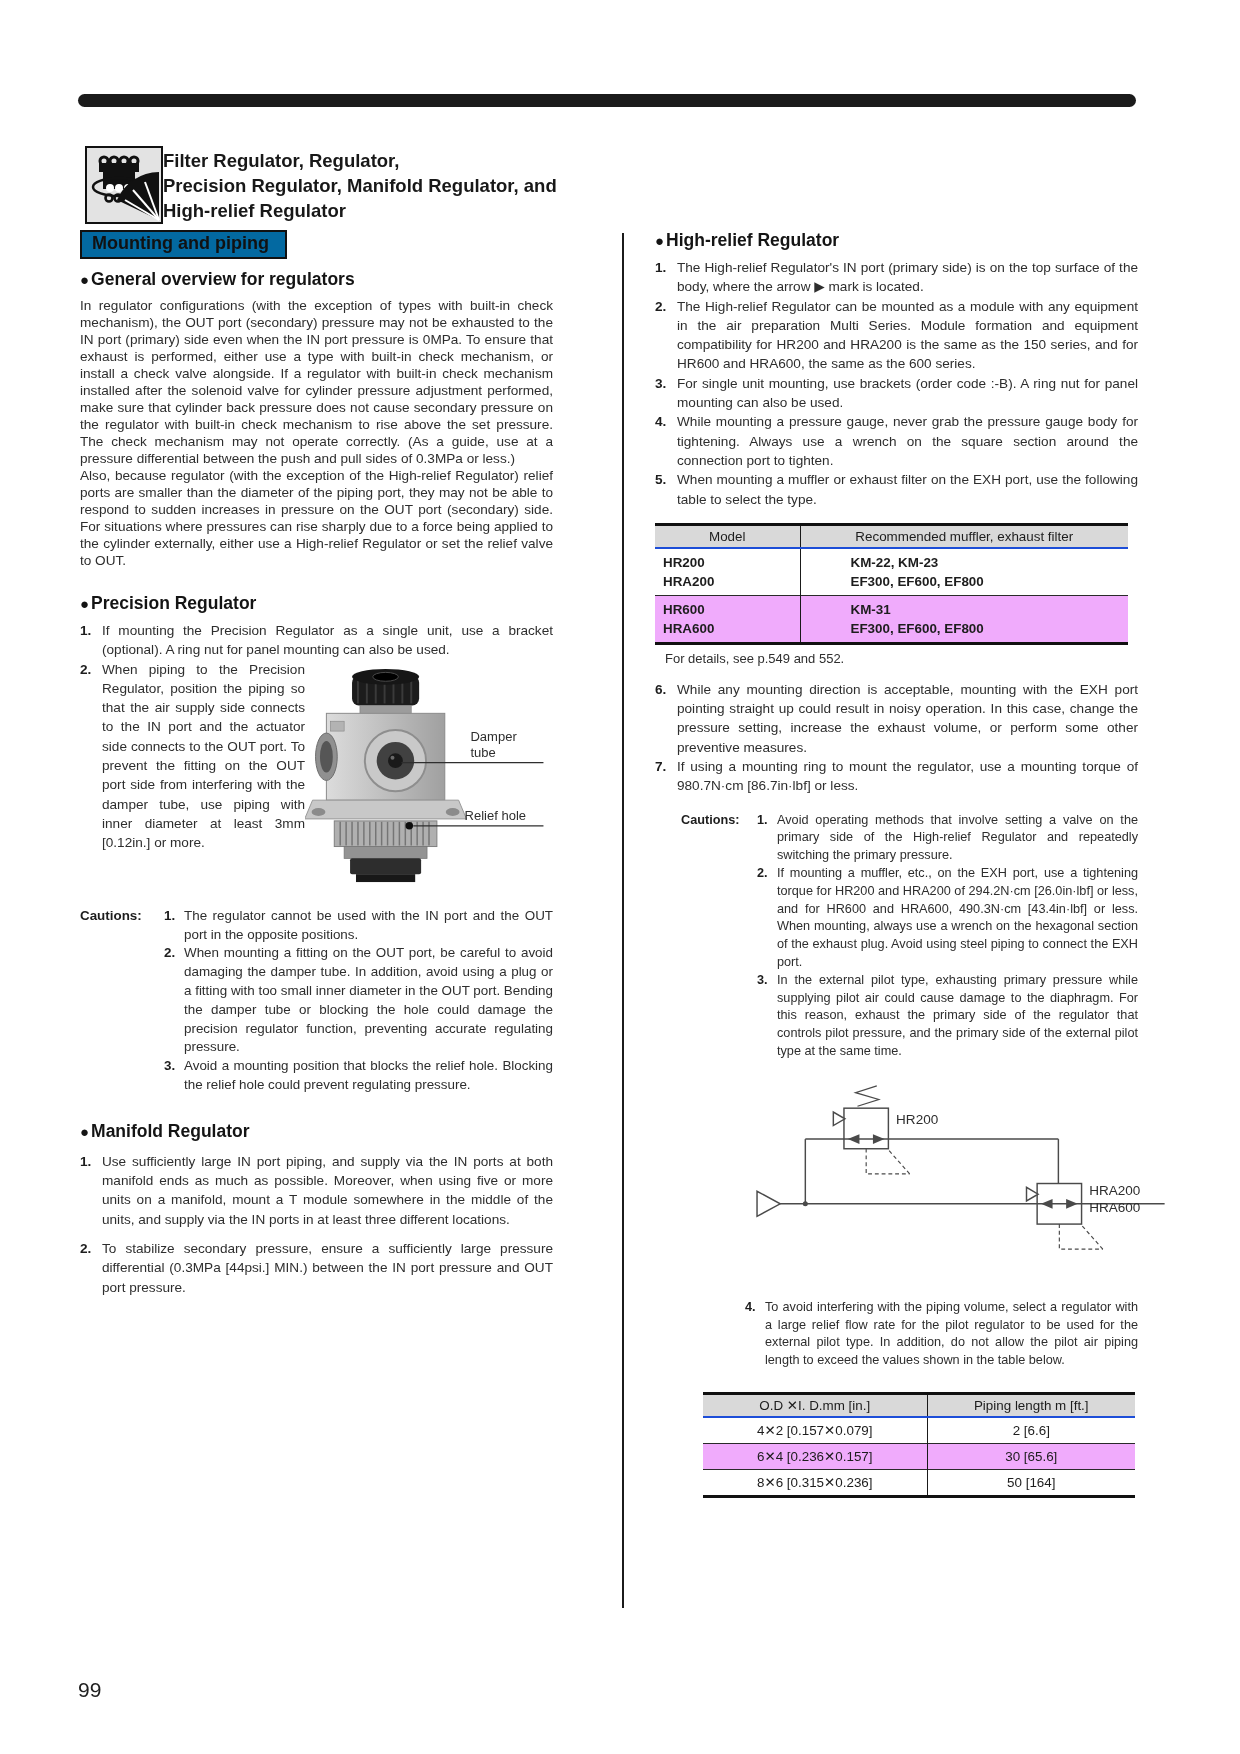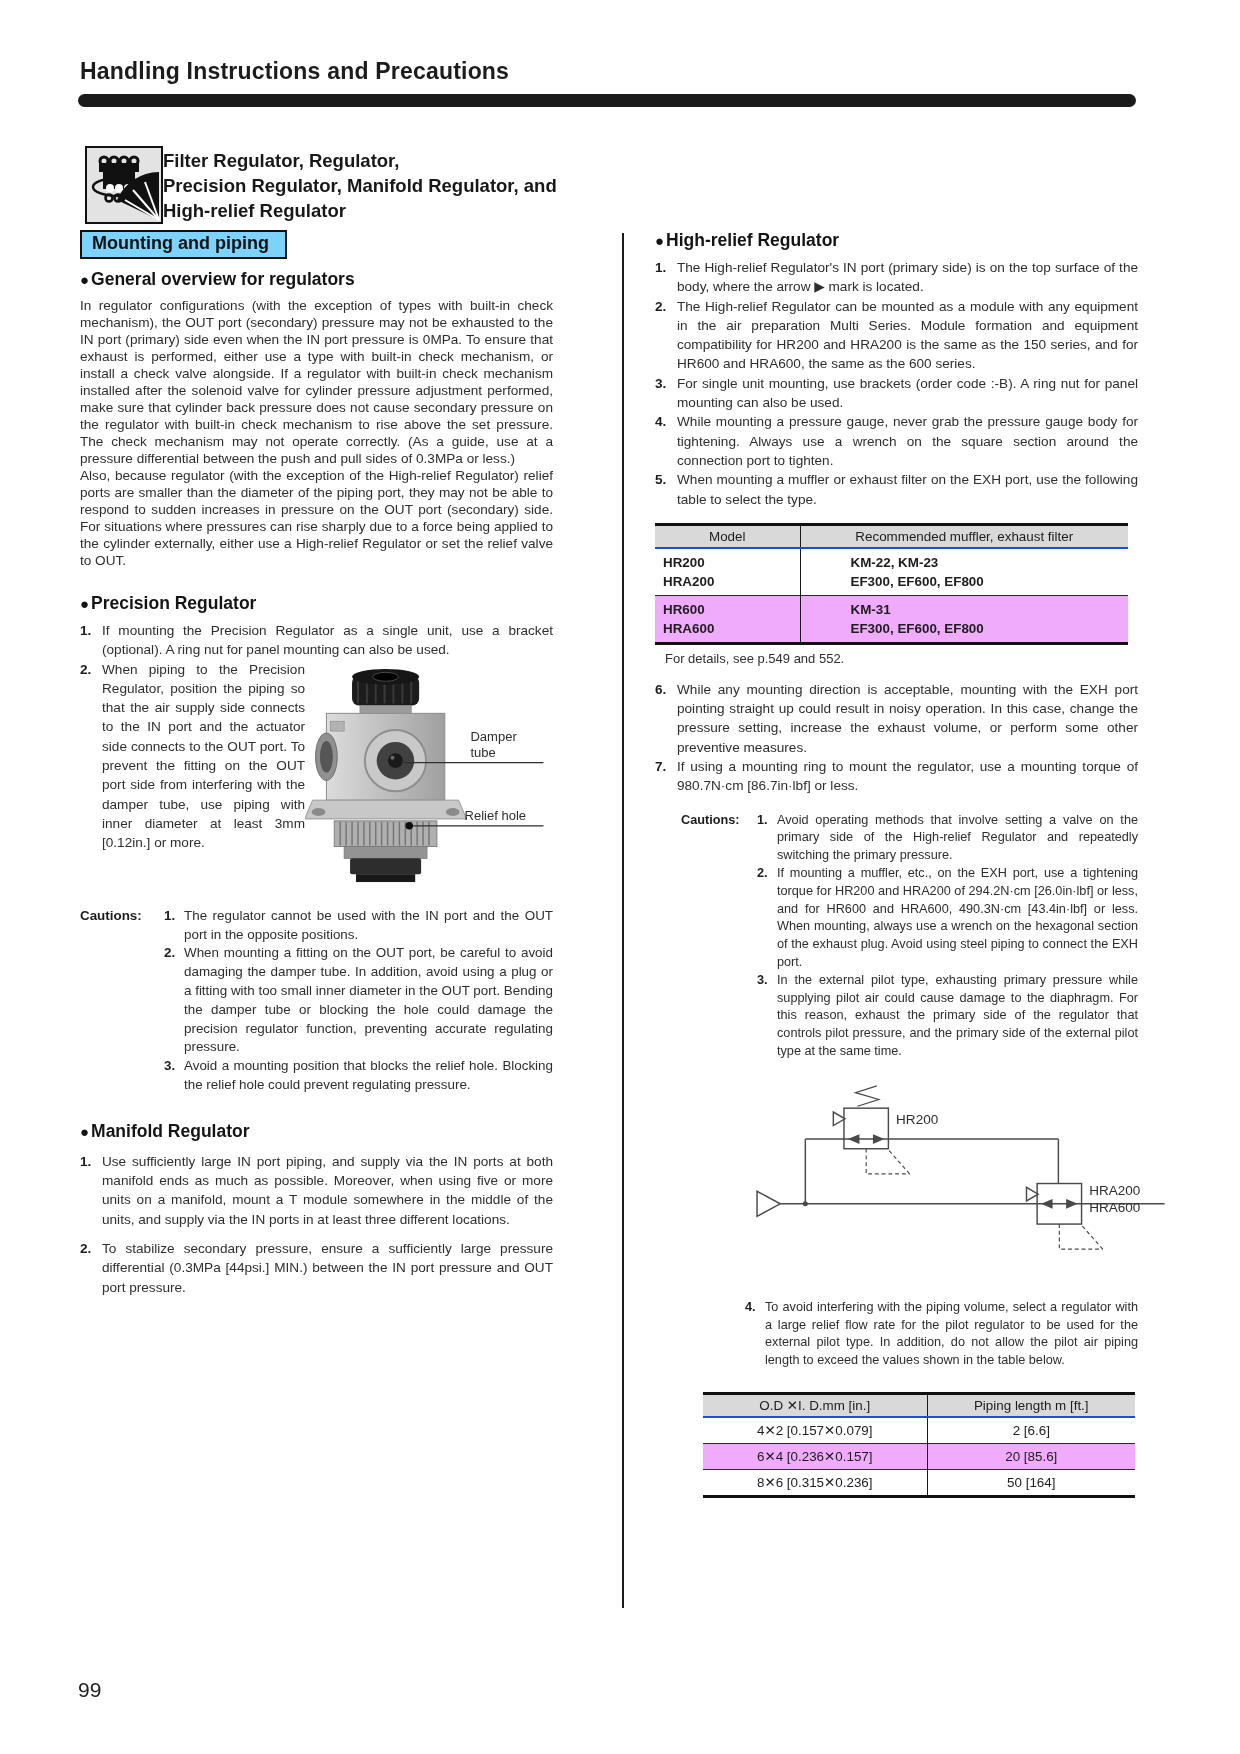--- a/index.html
+++ b/index.html
@@ -10,21 +10,21 @@
   .header-bar{position:absolute;left:78px;top:94px;width:1058px;height:13px;background:#1b1b1b;border-radius:7px;}
 
   .title-block{position:absolute;left:85px;top:146px;display:flex;}
   .product-icon{width:78px;height:78px;background:#e3e3e3;border:2px solid #111;box-sizing:border-box;flex:none;}
   .product-title{font-size:18.5px;font-weight:bold;color:#181818;line-height:25px;padding-top:2px;}
 
   .col-left{position:absolute;left:80px;top:230px;width:473px;}
   .col-divider{position:absolute;left:622px;top:233px;width:2px;height:1375px;background:#1b1b1b;}
   .col-right{position:absolute;left:655px;top:230px;width:483px;}
 
-  .box-heading{display:inline-block;border:2px solid #111;background:#7dd3fc;font-weight:bold;font-size:18px;color:#111;padding:1px 16px 3px 10px;margin:0 0 10px 0;}
+  .box-heading{display:inline-block;border:2px solid #111;background:#0369a1;font-weight:bold;font-size:18px;color:#111;padding:1px 16px 3px 10px;margin:0 0 10px 0;}
 
   .sec-heading{font-weight:bold;font-size:17.5px;color:#141414;margin:0 0 7px 0;display:flex;align-items:center;}
   .sec-heading .bullet{font-size:15px;margin-right:2px;line-height:1;}
 
   p.body{font-size:13.6px;line-height:17px;text-align:justify;margin:0;color:#2e2e2e;}
 
   .li{display:flex;font-size:13.6px;line-height:19.3px;color:#2e2e2e;}
   .li .num{flex:none;width:22px;font-weight:bold;color:#1d1d1d;}
   .li .li-text{text-align:justify;flex:1;}
 
@@ -63,21 +63,20 @@
   .tbl2 td{text-align:center;padding-top:4px;padding-bottom:4px;line-height:17px;}
 
   .schematic{margin:24px 0 0 88px;}
   .page-number{position:absolute;left:78px;top:1678px;font-size:21px;color:#1f1f1f;}
 </style>
 </head>
 <body>
 
 <div class="page">
 
-  <h1 class="header-title">Handling Instructions and Precautions</h1>
   <div class="header-bar"></div>
 
   <div class="title-block">
     <div class="product-icon">
       <svg width="74" height="74" viewBox="0 0 74 74">
         <g stroke="#111" stroke-width="3" fill="none">
           <circle cx="17" cy="13" r="4"></circle>
             <circle cx="27" cy="13" r="4"></circle>
             <circle cx="37" cy="13" r="4"></circle>
             <circle cx="47" cy="13" r="4"></circle>
@@ -380,21 +379,21 @@
           <th class="vline">Piping length m [ft.]</th>
         </tr>
       </thead>
       <tbody>
         <tr>
           <td>4✕2 [0.157✕0.079]</td>
           <td class="vline">2 [6.6]</td>
         </tr>
         <tr class="sep rowgray">
           <td>6✕4 [0.236✕0.157]</td>
-          <td class="vline">20 [85.6]</td>
+          <td class="vline">30 [65.6]</td>
         </tr>
         <tr class="sep">
           <td>8✕6 [0.315✕0.236]</td>
           <td class="vline">50 [164]</td>
         </tr>
       </tbody>
     </table>
   </div>
 
   <div class="page-number">99</div>

